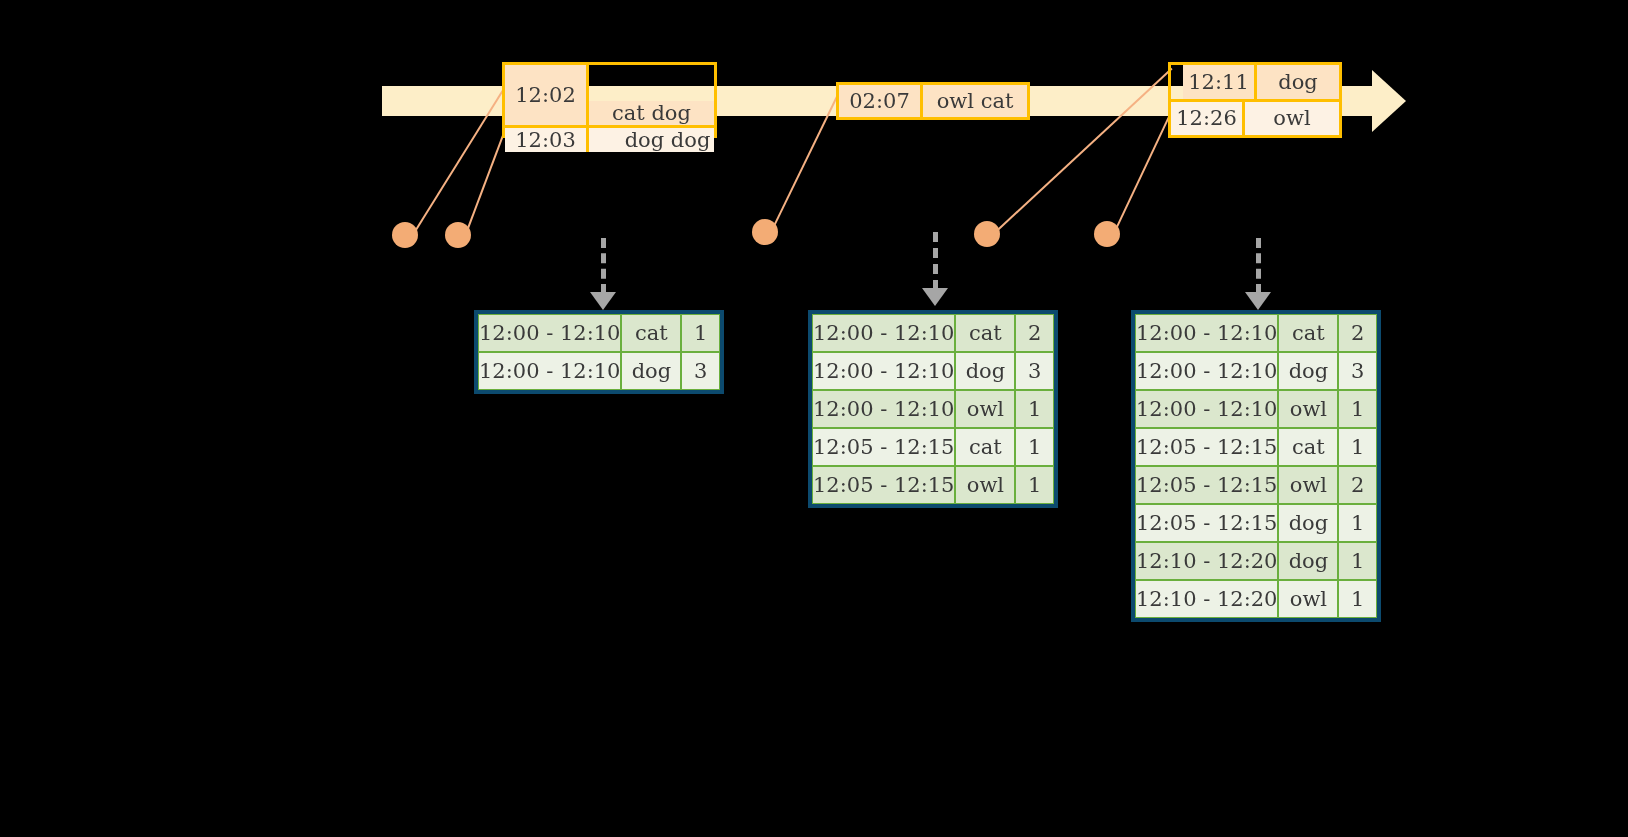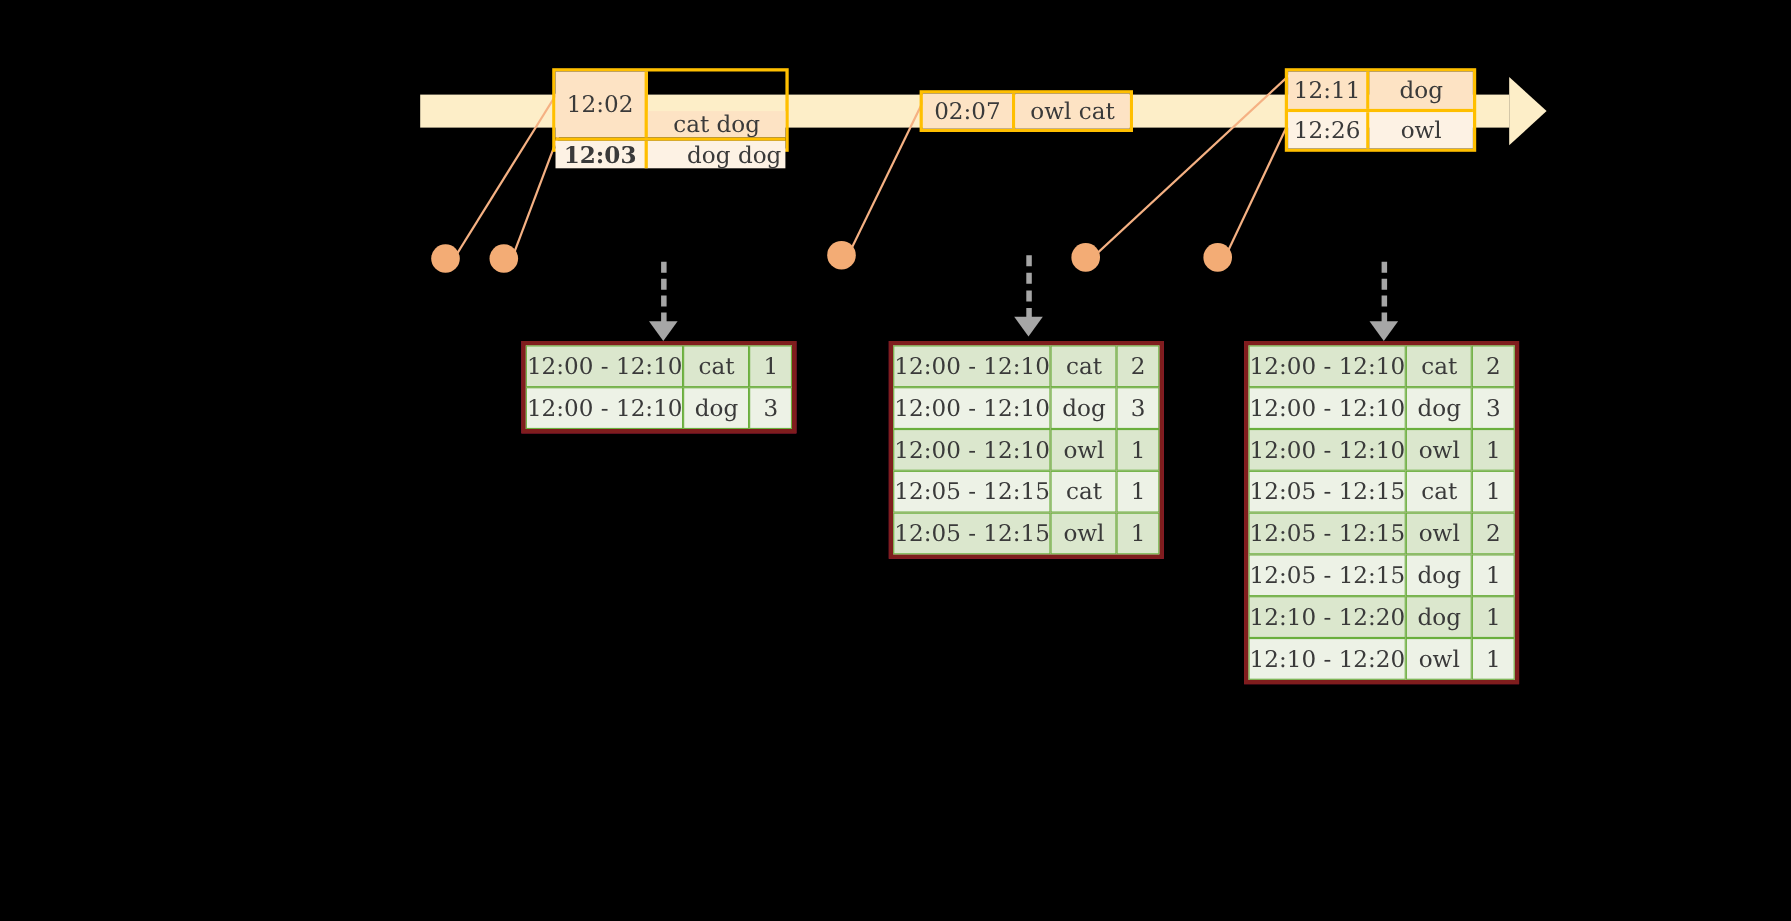--- a/index.html
+++ b/index.html
@@ -26,22 +26,22 @@
   .leader{position:absolute;height:0;border-top:2.5px solid #f5b183;
           transform-origin:0 0;}
 
   
   .dash-line{position:absolute;width:0;border-left:5px dashed #a6a6a6;}
   .dash-head{position:absolute;width:0;height:0;
              border-left:13px solid transparent;border-right:13px solid transparent;
              border-top:18px solid #a6a6a6;}
 
   
-  .res-table{position:absolute;border:4px solid #7f1d1d;box-sizing:border-box;
-             display:flex;flex-direction:column;background:#be185d;}
+  .res-table{position:absolute;border:4px solid #0c4a6e;box-sizing:border-box;
+             display:flex;flex-direction:column;background:#737373;}
   .res-row{display:flex;}
   .res-cell{display:flex;align-items:center;justify-content:center;
             font-size:21px;color:#3a3a3a;box-sizing:border-box;
             border:1.5px solid #6aaf3d;white-space:nowrap;}
   .res-row.shade .res-cell{background:#dbe7cd;}
   .res-row.light .res-cell{background:#edf2e6;}
 </style>
 </head>
 <body>
 
@@ -58,33 +58,33 @@
       <div class="leader" style="left: 1113px; top: 233px; width: 138.224px; transform: rotate(-64.7327deg); border-top-color: rgb(245, 177, 131);"></div>
     </div>
 
   <div id="events-layer">
       <div class="evt-box" style="left: 502px; top: 62px; width: 215px; height: 76px;">
         <div class="evt-row shade">
           <div class="evt-cell time" style="width: 84px;">12:02</div>
           <div class="evt-cell words" style="flex: 1 1 auto; margin-top: 36px;">cat dog</div>
         </div>
         <div class="evt-row light">
-          <div class="evt-cell time" style="width: 84px; font-weight: bold;">12:03</div>
+          <div class="evt-cell time" style="width: 84px;">12:03</div>
           <div class="evt-cell words" style="flex: 1 1 auto; padding-left: 32px;">dog dog</div>
         </div>
       </div>
       <div class="evt-box" style="left: 836px; top: 82px; width: 194px; height: 38px;">
         <div class="evt-row shade">
           <div class="evt-cell time" style="width: 84px;">02:07</div>
           <div class="evt-cell words" style="flex: 1 1 auto;">owl cat</div>
         </div>
       </div>
       <div class="evt-box" style="left: 1168px; top: 62px; width: 174px; height: 76px;">
         <div class="evt-row shade">
-          <div class="evt-cell time" style="width: 74px;">12:11</div>
+          <div class="evt-cell time" style="width: 74px; margin-left: 12px;">12:11</div>
           <div class="evt-cell words" style="flex: 1 1 auto;">dog</div>
         </div>
         <div class="evt-row light">
           <div class="evt-cell time" style="width: 74px;">12:26</div>
           <div class="evt-cell words" style="flex: 1 1 auto;">owl</div>
         </div>
       </div>
     </div>
 
   <div id="dots-layer">

